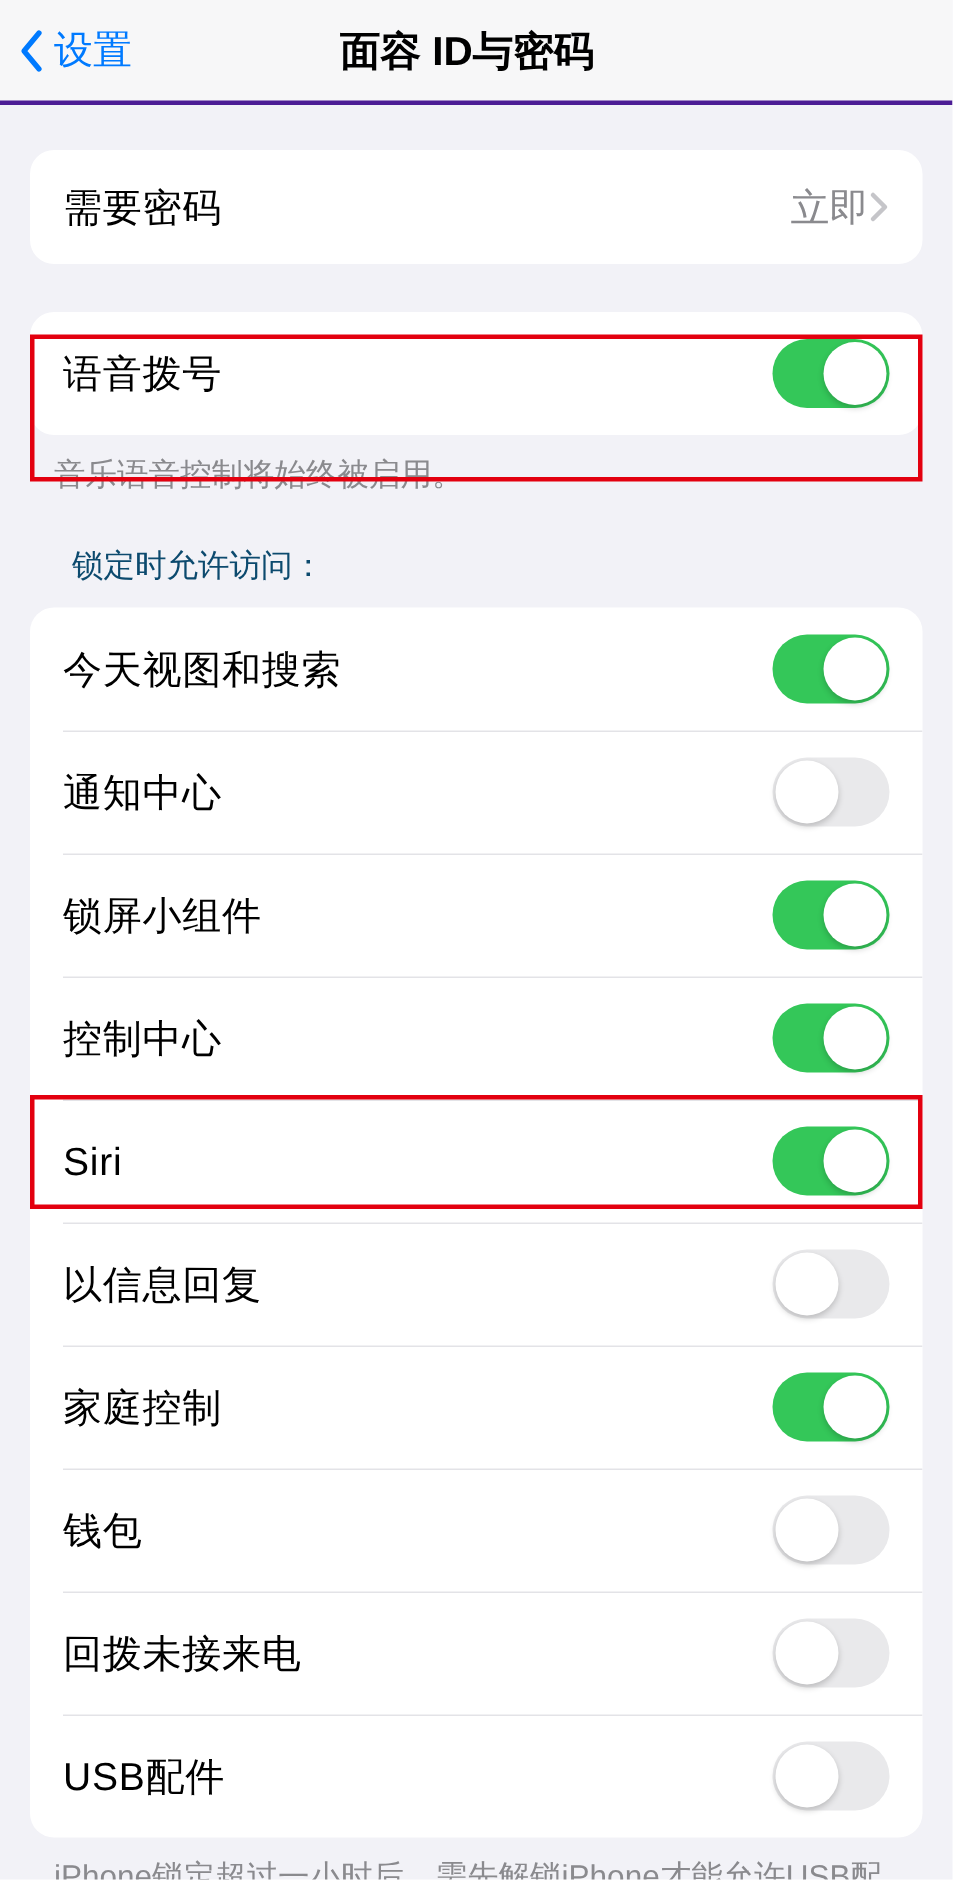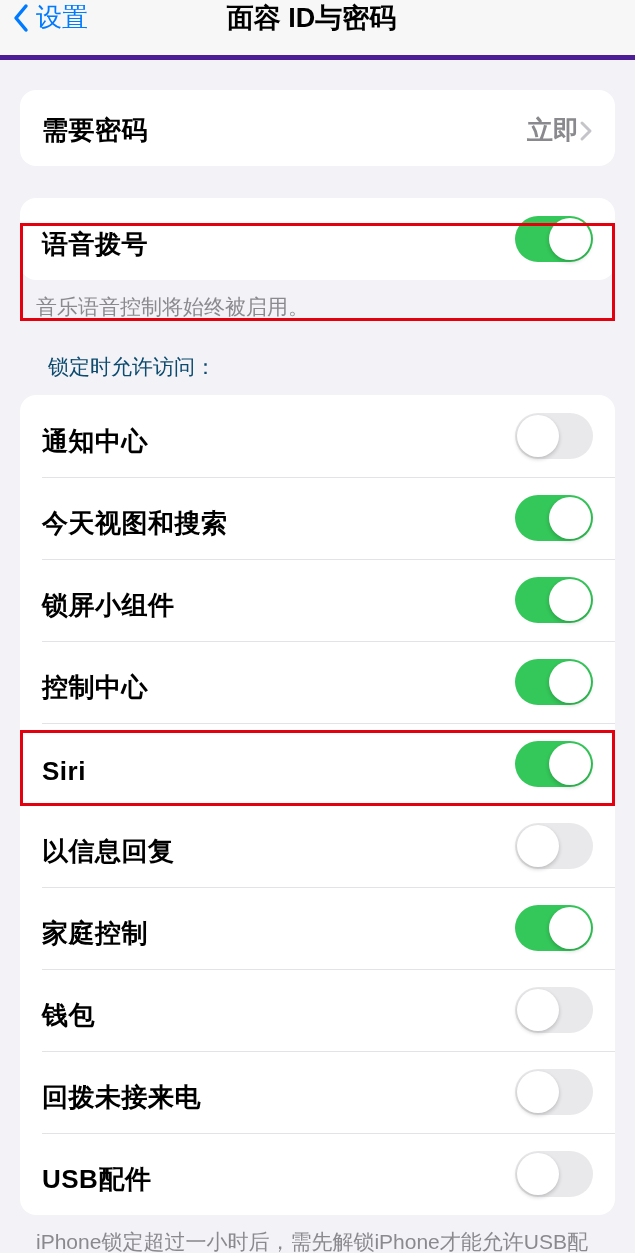--- a/index.html
+++ b/index.html
@@ -9,25 +9,25 @@
       -webkit-font-smoothing: antialiased;
     }
     body {
       font-family: -apple-system, "SF Pro Text", "Helvetica Neue", Arial, sans-serif;
       background: #f2f2f7;
       width: 635px;
       height: 1253px;
       overflow: hidden;
     }
     .nav-bar {
-      height: 60px;
+      height: 70px;
       background: #f7f7f8;
-      border-bottom: 5px solid #4c1d95;
-      display: flex;
-      align-items: flex-start;
+      border-bottom: 3px solid #4c1d95;
+      display: flex;
+      align-items: center;
       position: relative;
     }
     .back-button {
       display: flex;
       align-items: center;
       padding-left: 12px;
       color: #007aff;
       font-size: 26px;
       cursor: pointer;
     }
@@ -53,26 +53,25 @@
       margin: 32px 20px 0 20px;
       background: #fff;
       border-radius: 16px;
       overflow: hidden;
     }
     .group-first {
       margin-top: 30px;
     }
     .row {
       display: flex;
-      align-items: flex-end;
+      align-items: center;
       justify-content: space-between;
       padding: 18px 22px;
       min-height: 76px;
       position: relative;
-      font-weight: bold;
     }
     .row + .row::before {
       content: "";
       position: absolute;
       top: 0;
       left: 22px;
       right: 0;
       height: 1px;
       background: #e3e3e7;
     }
@@ -193,28 +192,28 @@
         <div class="toggle-knob"></div>
       </div>
     </div>
   </div>
   <div class="footer-text">音乐语音控制将始终被启用。</div>
 
   <div class="header-text">锁定时允许访问：</div>
 
   <div class="group group-after-header">
     <div class="row">
+      <span class="row-label">今天视图和搜索</span>
+      <div class="toggle on">
+          <div class="toggle-knob"></div>
+        </div>
+    </div>
+    <div class="row">
       <span class="row-label">通知中心</span>
       <div class="toggle off">
-          <div class="toggle-knob"></div>
-        </div>
-    </div>
-    <div class="row">
-      <span class="row-label">今天视图和搜索</span>
-      <div class="toggle on">
           <div class="toggle-knob"></div>
         </div>
     </div>
     <div class="row">
       <span class="row-label">锁屏小组件</span>
       <div class="toggle on">
           <div class="toggle-knob"></div>
         </div>
     </div>
     <div class="row">

